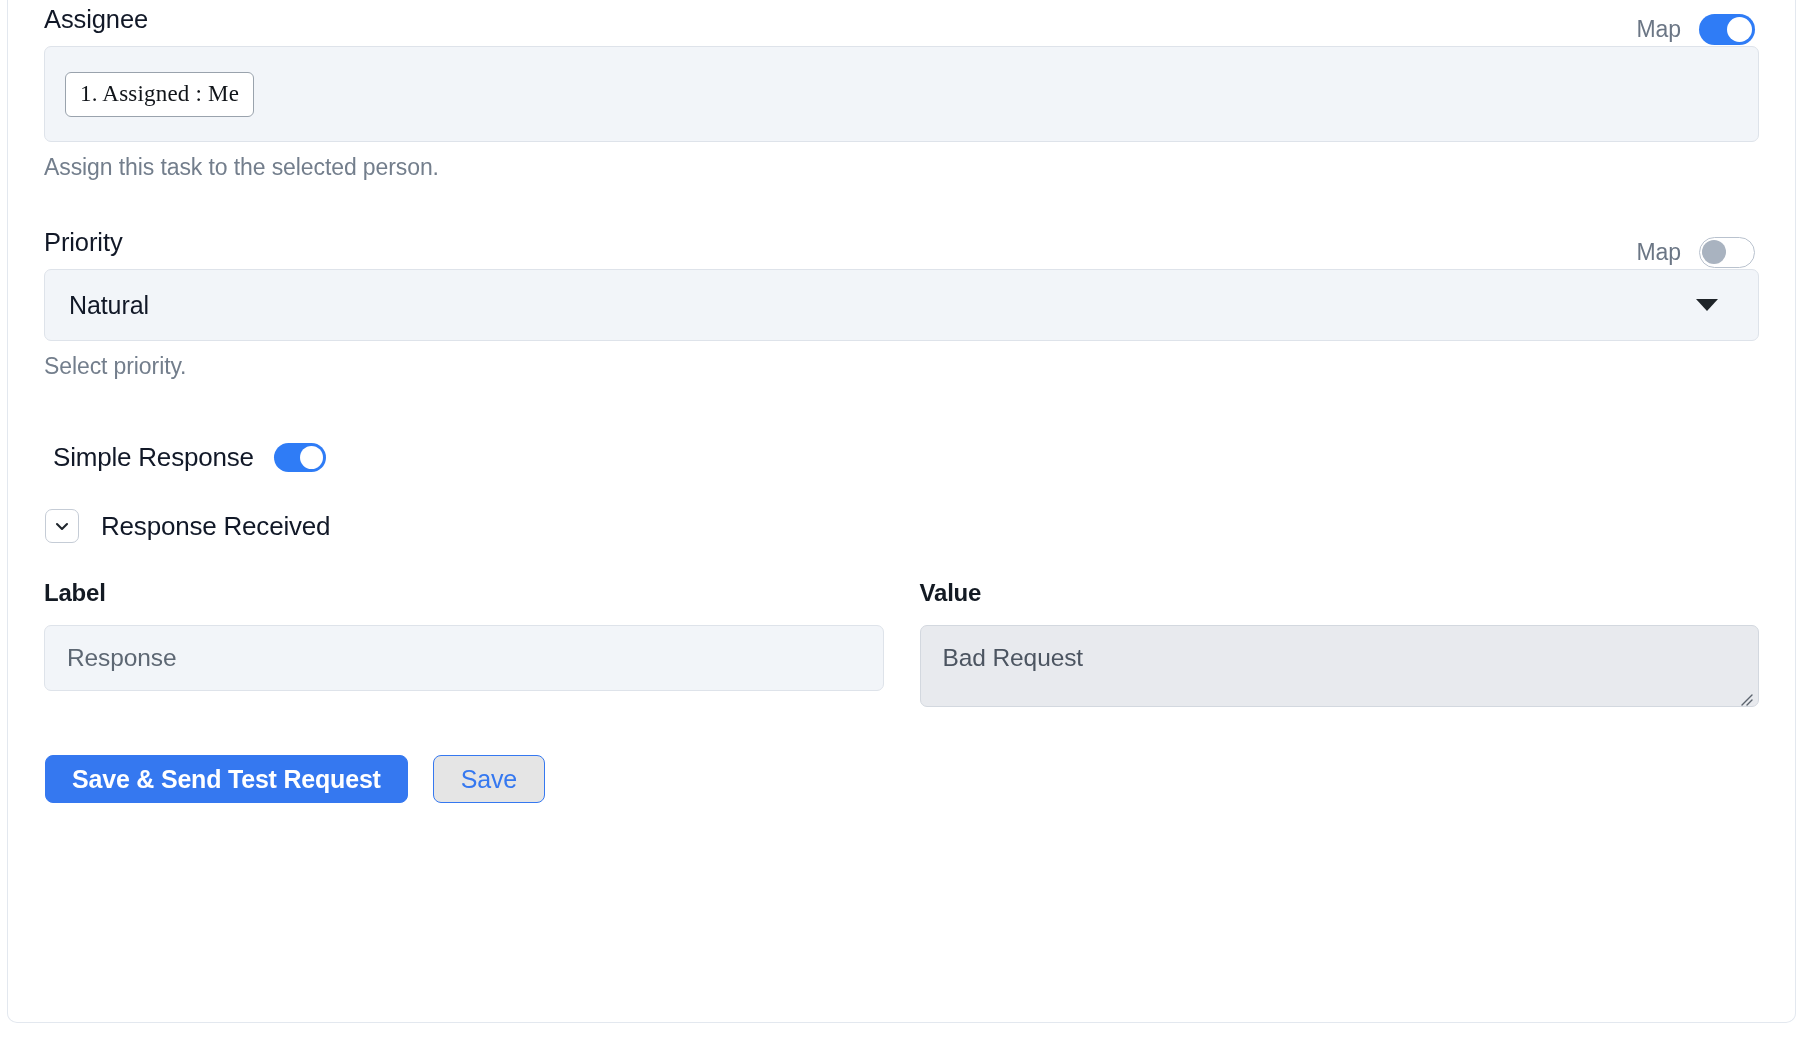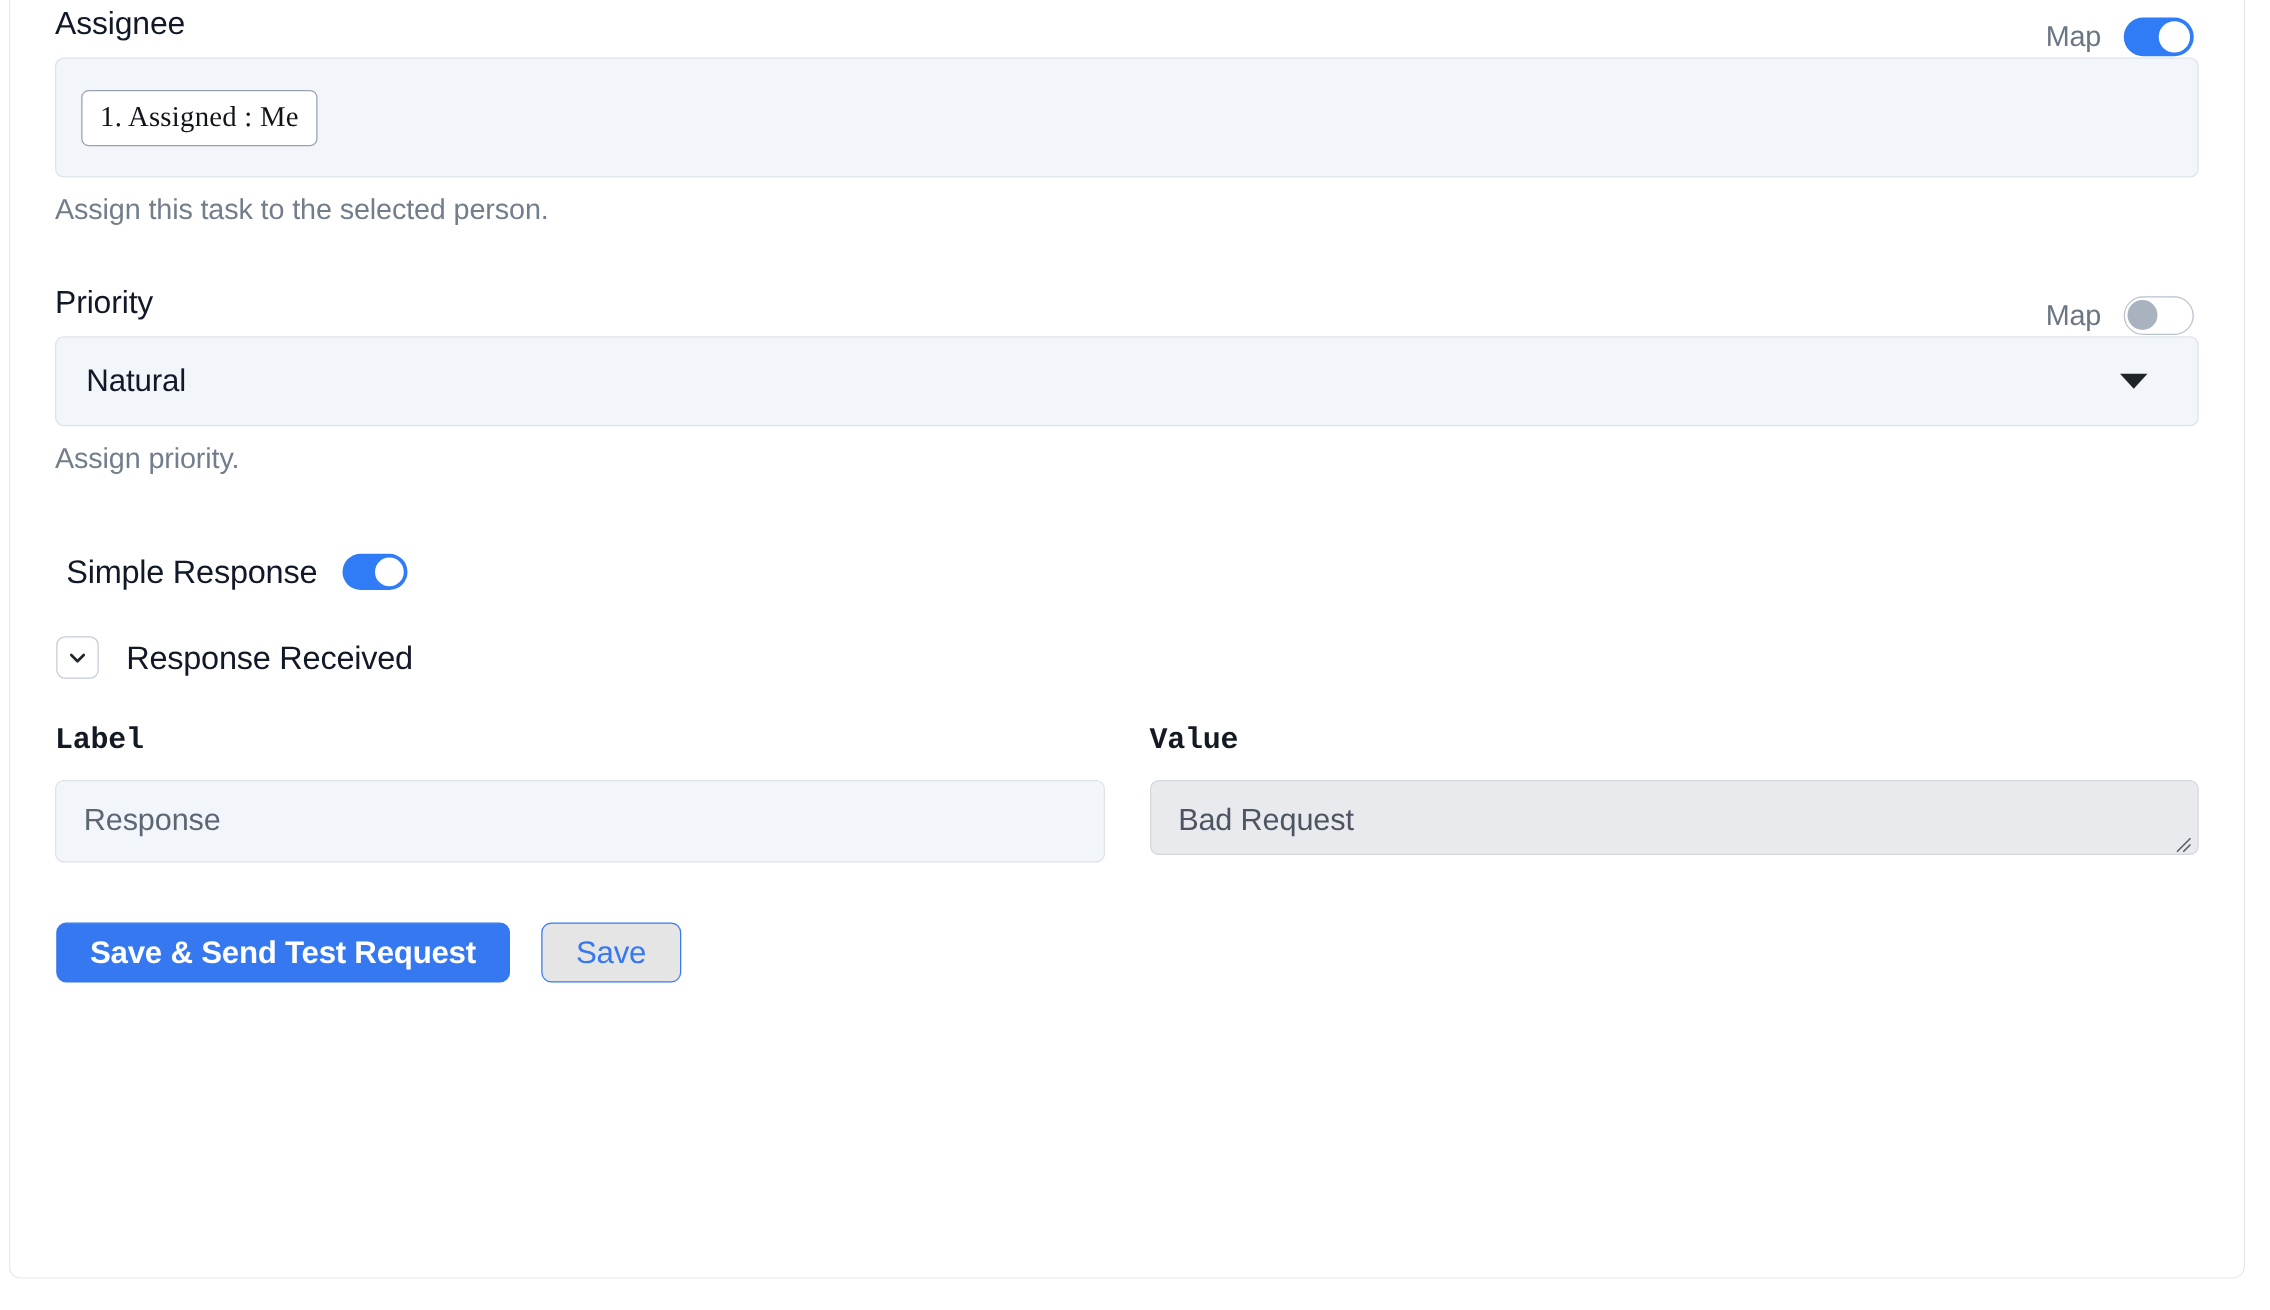--- a/index.html
+++ b/index.html
@@ -197,36 +197,35 @@
     margin-top: 36px;
   }
   .lv-col { flex: 1 1 0; min-width: 0; }
 
   .lv-head {
     font-size: 24px;
     font-weight: bold;
     color: #131a23;
     letter-spacing: -0.2px;
     margin-bottom: 18px;
-    font-family: Liberation Mono, monospace;
   }
 
   .text-input {
     height: 66px;
     display: flex;
     align-items: center;
     padding: 0 22px;
     font-size: 24.5px;
     color: #5d6773;
     letter-spacing: -0.1px;
   }
 
   .textarea {
     position: relative;
-    height: 60px;
+    height: 82px;
     background: #e8eaee;
     border: 1px solid #d3d8df;
     border-radius: 7px;
     padding: 18px 22px 0 22px;
     font-size: 24.5px;
     color: #4c5561;
     letter-spacing: -0.1px;
   }
   .resize-handle {
     position: absolute;
@@ -302,21 +301,21 @@
             <span class="knob"></span>
           </div>
         </div>
       </div>
 
       <div class="input-box select-box">
         <span class="select-value">Natural</span>
         <span class="caret"></span>
       </div>
 
-      <div class="helper">Assign priority.</div>
+      <div class="helper">Select priority.</div>
     </div>
 
     <div class="simple-row">
       <span class="simple-label">Simple Response</span>
       <div class="toggle on sm">
         <span class="knob"></span>
       </div>
     </div>
 
     <div class="collapse-row">

